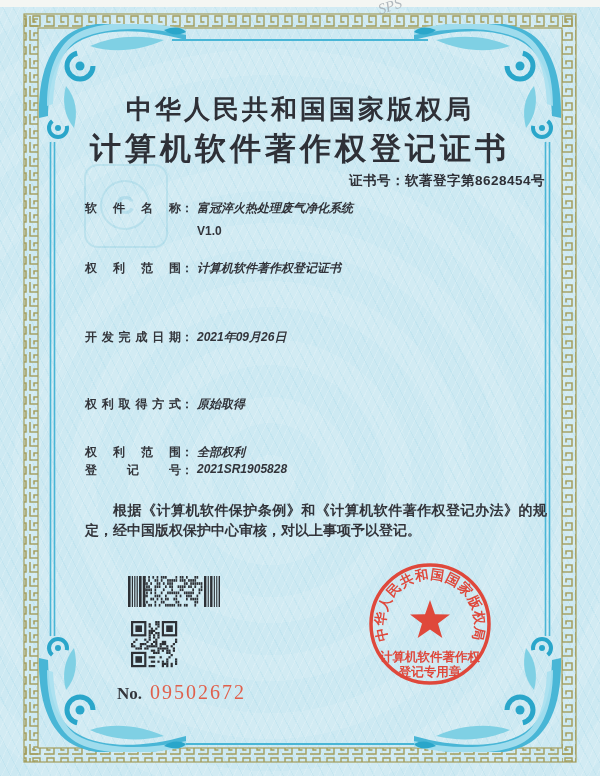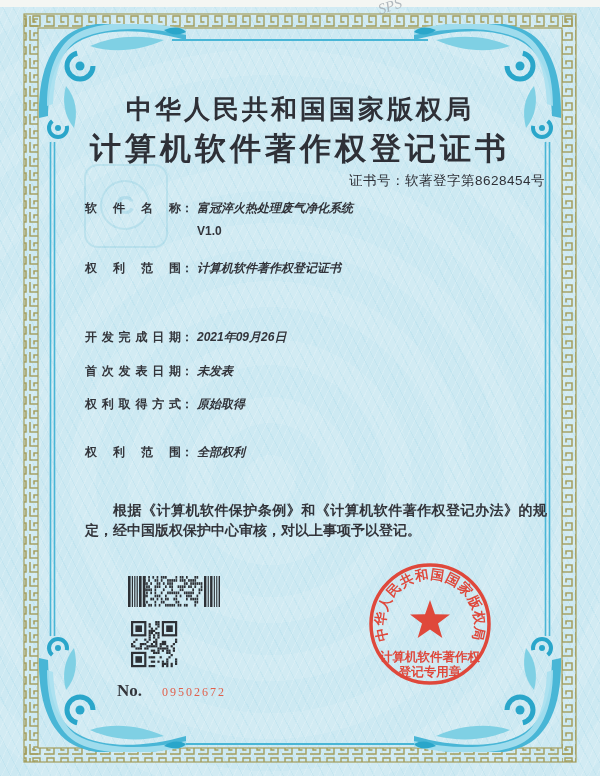--- a/index.html
+++ b/index.html
@@ -27,34 +27,34 @@
   .watermark .wm-circle{position:absolute;left:14px;top:14px;width:46px;height:46px;
         border:2px solid rgba(116,192,216,.45);border-radius:50%;
         color:rgba(116,192,216,.55);font-size:26px;font-weight:bold;
         display:flex;align-items:center;justify-content:center;}
   .authority{position:absolute;left:0;top:92px;width:100%;text-align:center;
         font-family:"Liberation Serif",serif;font-weight:bold;font-size:26px;
         letter-spacing:3px;color:#2e3037;}
   .cert-title{position:absolute;left:0;top:128px;width:100%;text-align:center;
         font-family:"Liberation Serif",serif;font-weight:bold;font-size:31px;
         letter-spacing:4px;color:#2e3037;}
-  .cert-no{position:absolute;right:55px;top:172px;font-size:13.5px;font-weight:normal;
+  .cert-no{position:absolute;right:55px;top:172px;font-size:13.5px;font-weight:bold;
         color:#2e3037;letter-spacing:.5px;}
   .row{position:absolute;left:85px;font-size:12px;font-weight:bold;color:#32343a;
         white-space:nowrap;}
   .flabel{display:inline-block;width:96px;text-align:justify;text-align-last:justify;}
   .fvalue{position:absolute;left:112px;white-space:nowrap;font-style:italic;}
   .fvalue2{position:absolute;left:197px;top:224px;font-size:12px;font-weight:bold;color:#32343a;}
   .statement{position:absolute;left:85px;top:500px;width:462px;
         font-size:14px;font-weight:bold;color:#32343a;line-height:20px;
         text-indent:2em;text-align:justify;}
   .no-line{position:absolute;left:117px;top:681px;font-family:"Liberation Serif",serif;
         font-size:17px;font-weight:bold;color:#33353b;}
   .no-line .no-value{font-family:"Liberation Serif",serif;font-weight:normal;
-        font-size:12px;letter-spacing:2px;margin-left:20px;}
+        font-size:20px;letter-spacing:2px;margin-left:8px;}
   .issue-date{position:absolute;left:368px;top:685px;font-size:18px;font-weight:bold;
         color:#2e3037;letter-spacing:1px;}
   .seal{position:absolute;left:360px;top:554px;width:140px;height:140px;opacity:.93;}
   .qr{position:absolute;left:131px;top:621px;}
   .barcode{position:absolute;left:128px;top:576px;}
 </style>
 </head>
 <body>
 
 <div class="page">
@@ -138,35 +138,35 @@
   <div class="row" style="top:260px">
     <span class="flabel">权利范围</span><span>：</span>
     <span class="fvalue">计算机软件著作权登记证书</span>
   </div>
 
   <div class="row" style="top:329px">
     <span class="flabel">开发完成日期</span><span>：</span>
     <span class="fvalue">2021年09月26日</span>
   </div>
 
-  <div class="row" style="top:363px">
-    <span class="flabel">首次发表日期</span><span>：</span>
-    <span class="fvalue">未发表</span>
-  </div>
 
   <div class="row" style="top:396px">
     <span class="flabel">权利取得方式</span><span>：</span>
     <span class="fvalue">原始取得</span>
   </div>
 
   <div class="row" style="top:444px">
     <span class="flabel">权利范围</span><span>：</span>
     <span class="fvalue">全部权利</span>
   </div>
 
+  <div class="row" style="top:462px">
+    <span class="flabel">登记号</span><span>：</span>
+    <span class="fvalue">2021SR1905828</span>
+  </div>
 
   
   <div class="statement">根据《计算机软件保护条例》和《计算机软件著作权登记办法》的规定，经中国版权保护中心审核，对以上事项予以登记。</div>
 
   
   <svg class="barcode" id="barcode-svg" width="92" height="31">
       <rect x="0" y="0" width="2.6" height="31" fill="#2e3136"></rect>
       <rect x="3.8" y="0" width="1.2" height="31" fill="#2e3136"></rect>
       <rect x="6.199999999999999" y="0" width="1.2" height="31" fill="#2e3136"></rect>
       <rect x="8.6" y="0" width="1.2" height="31" fill="#2e3136"></rect>

